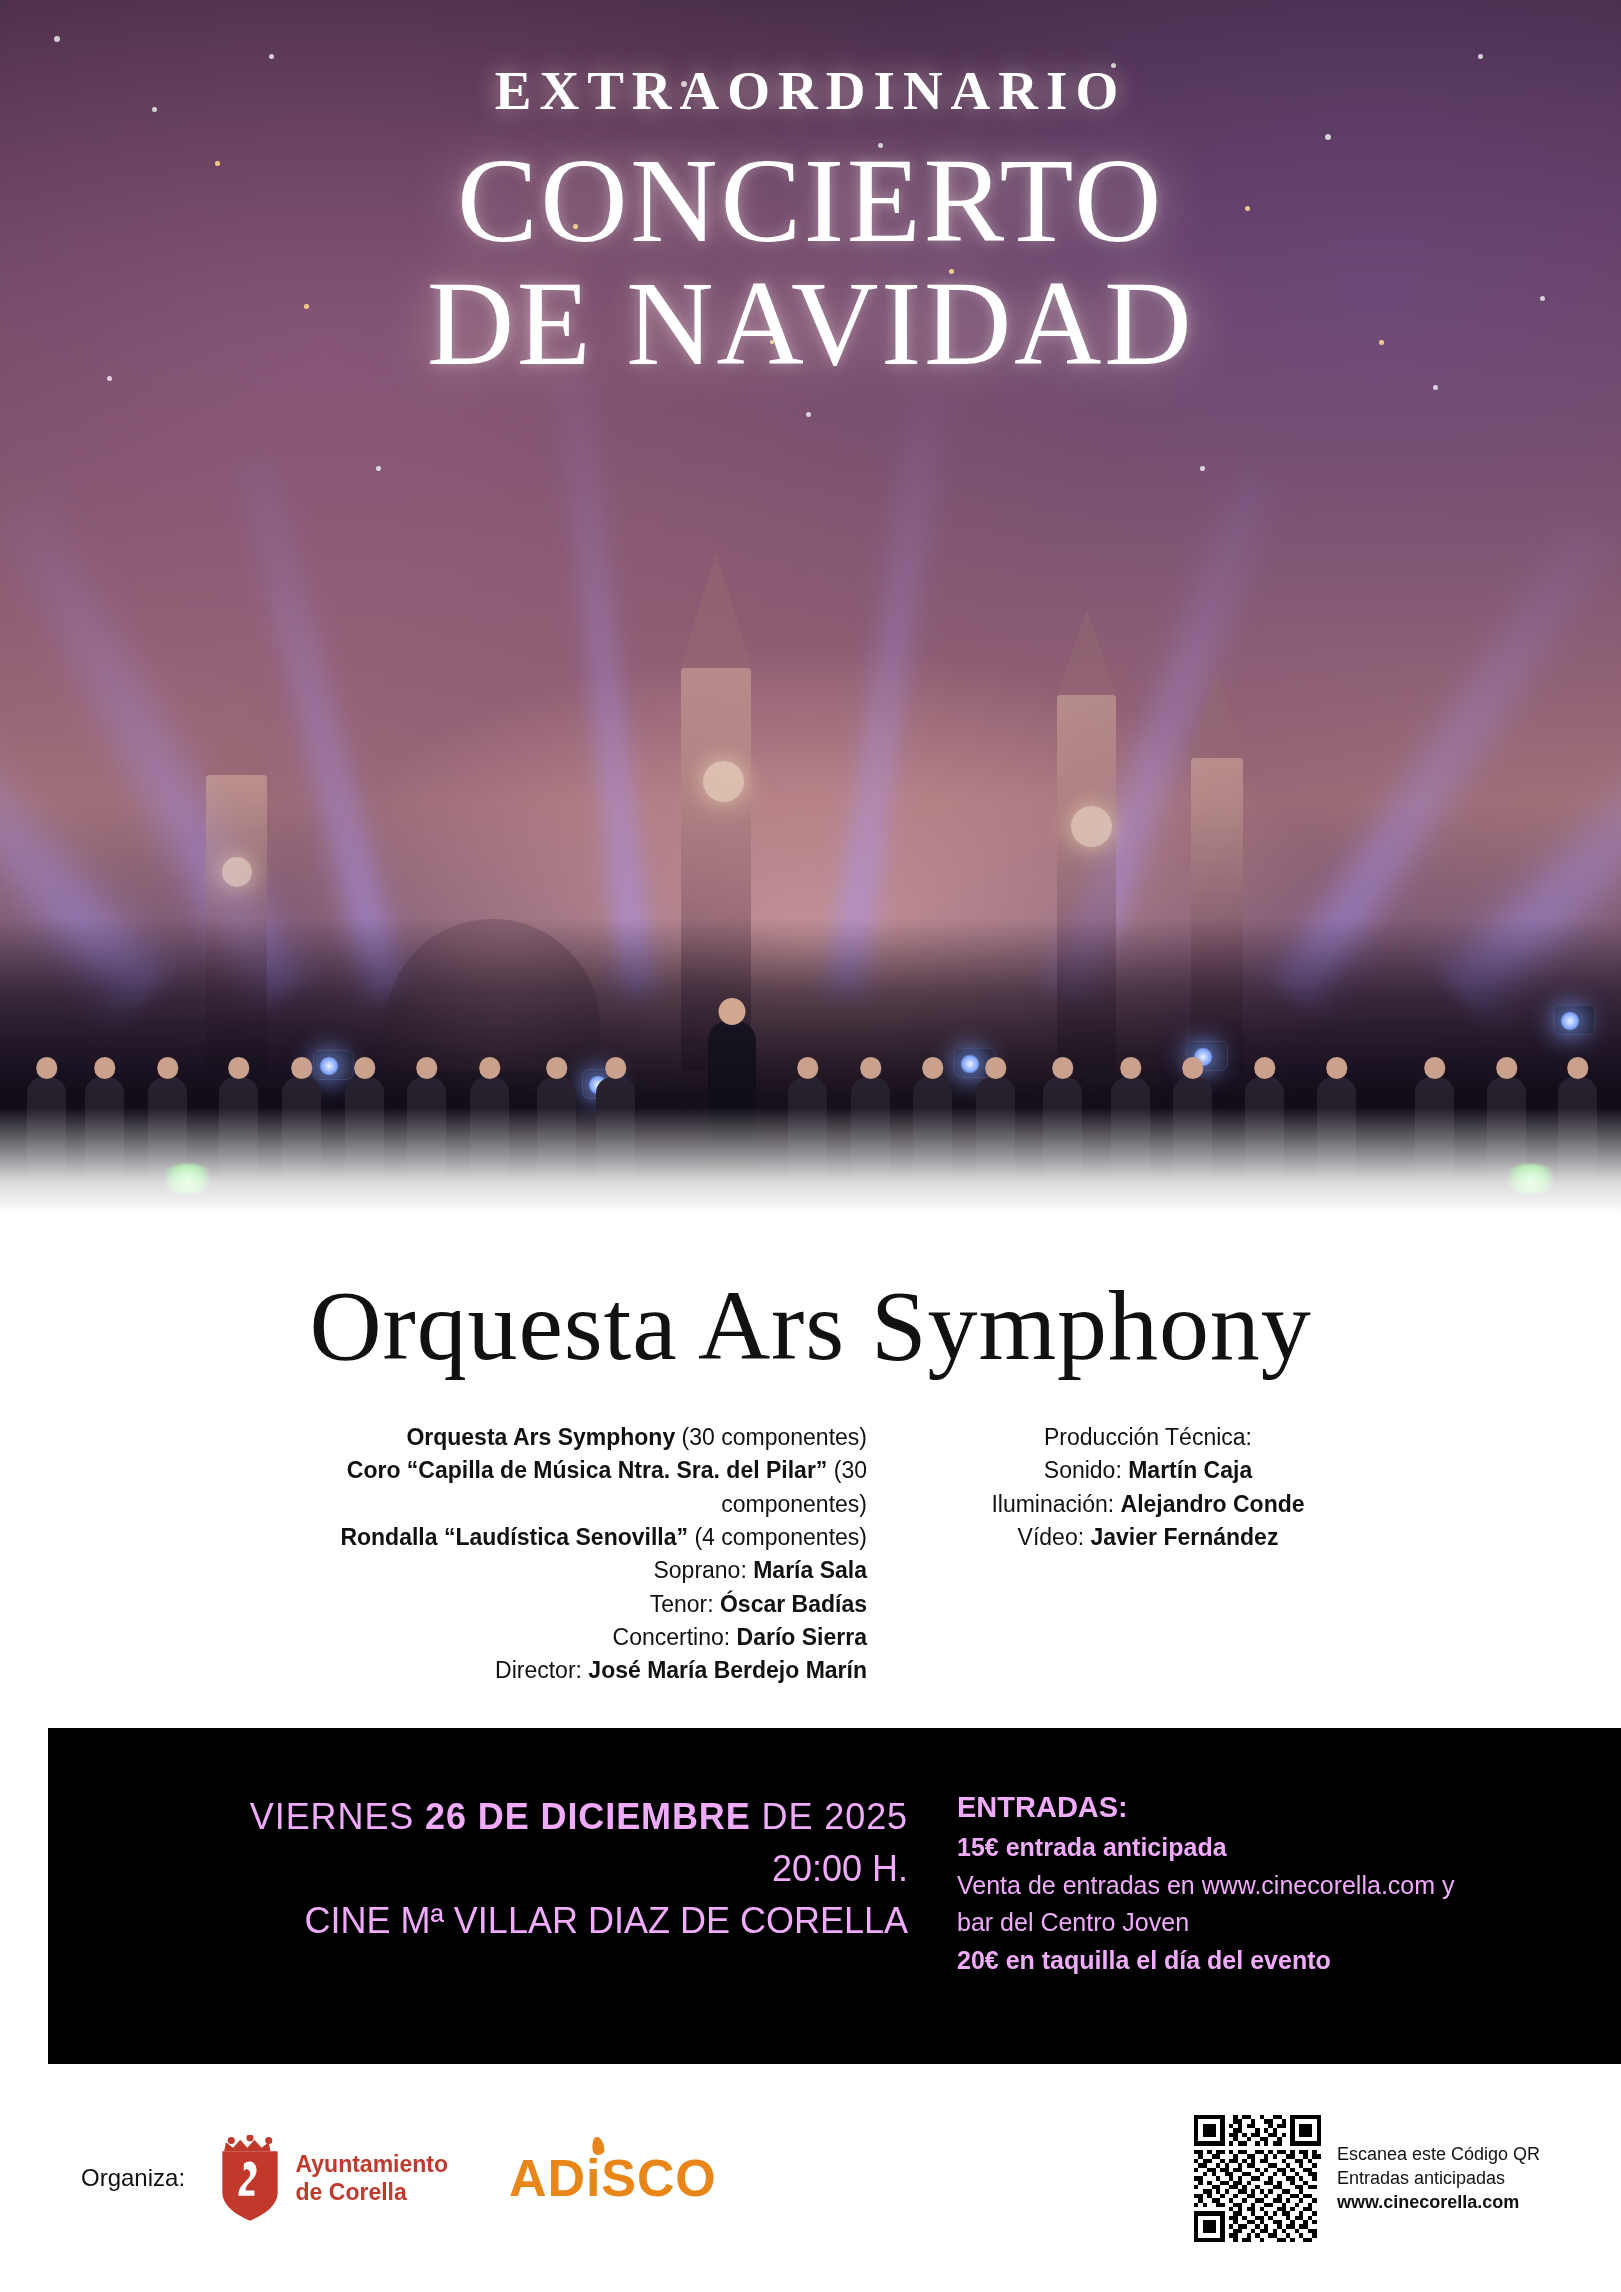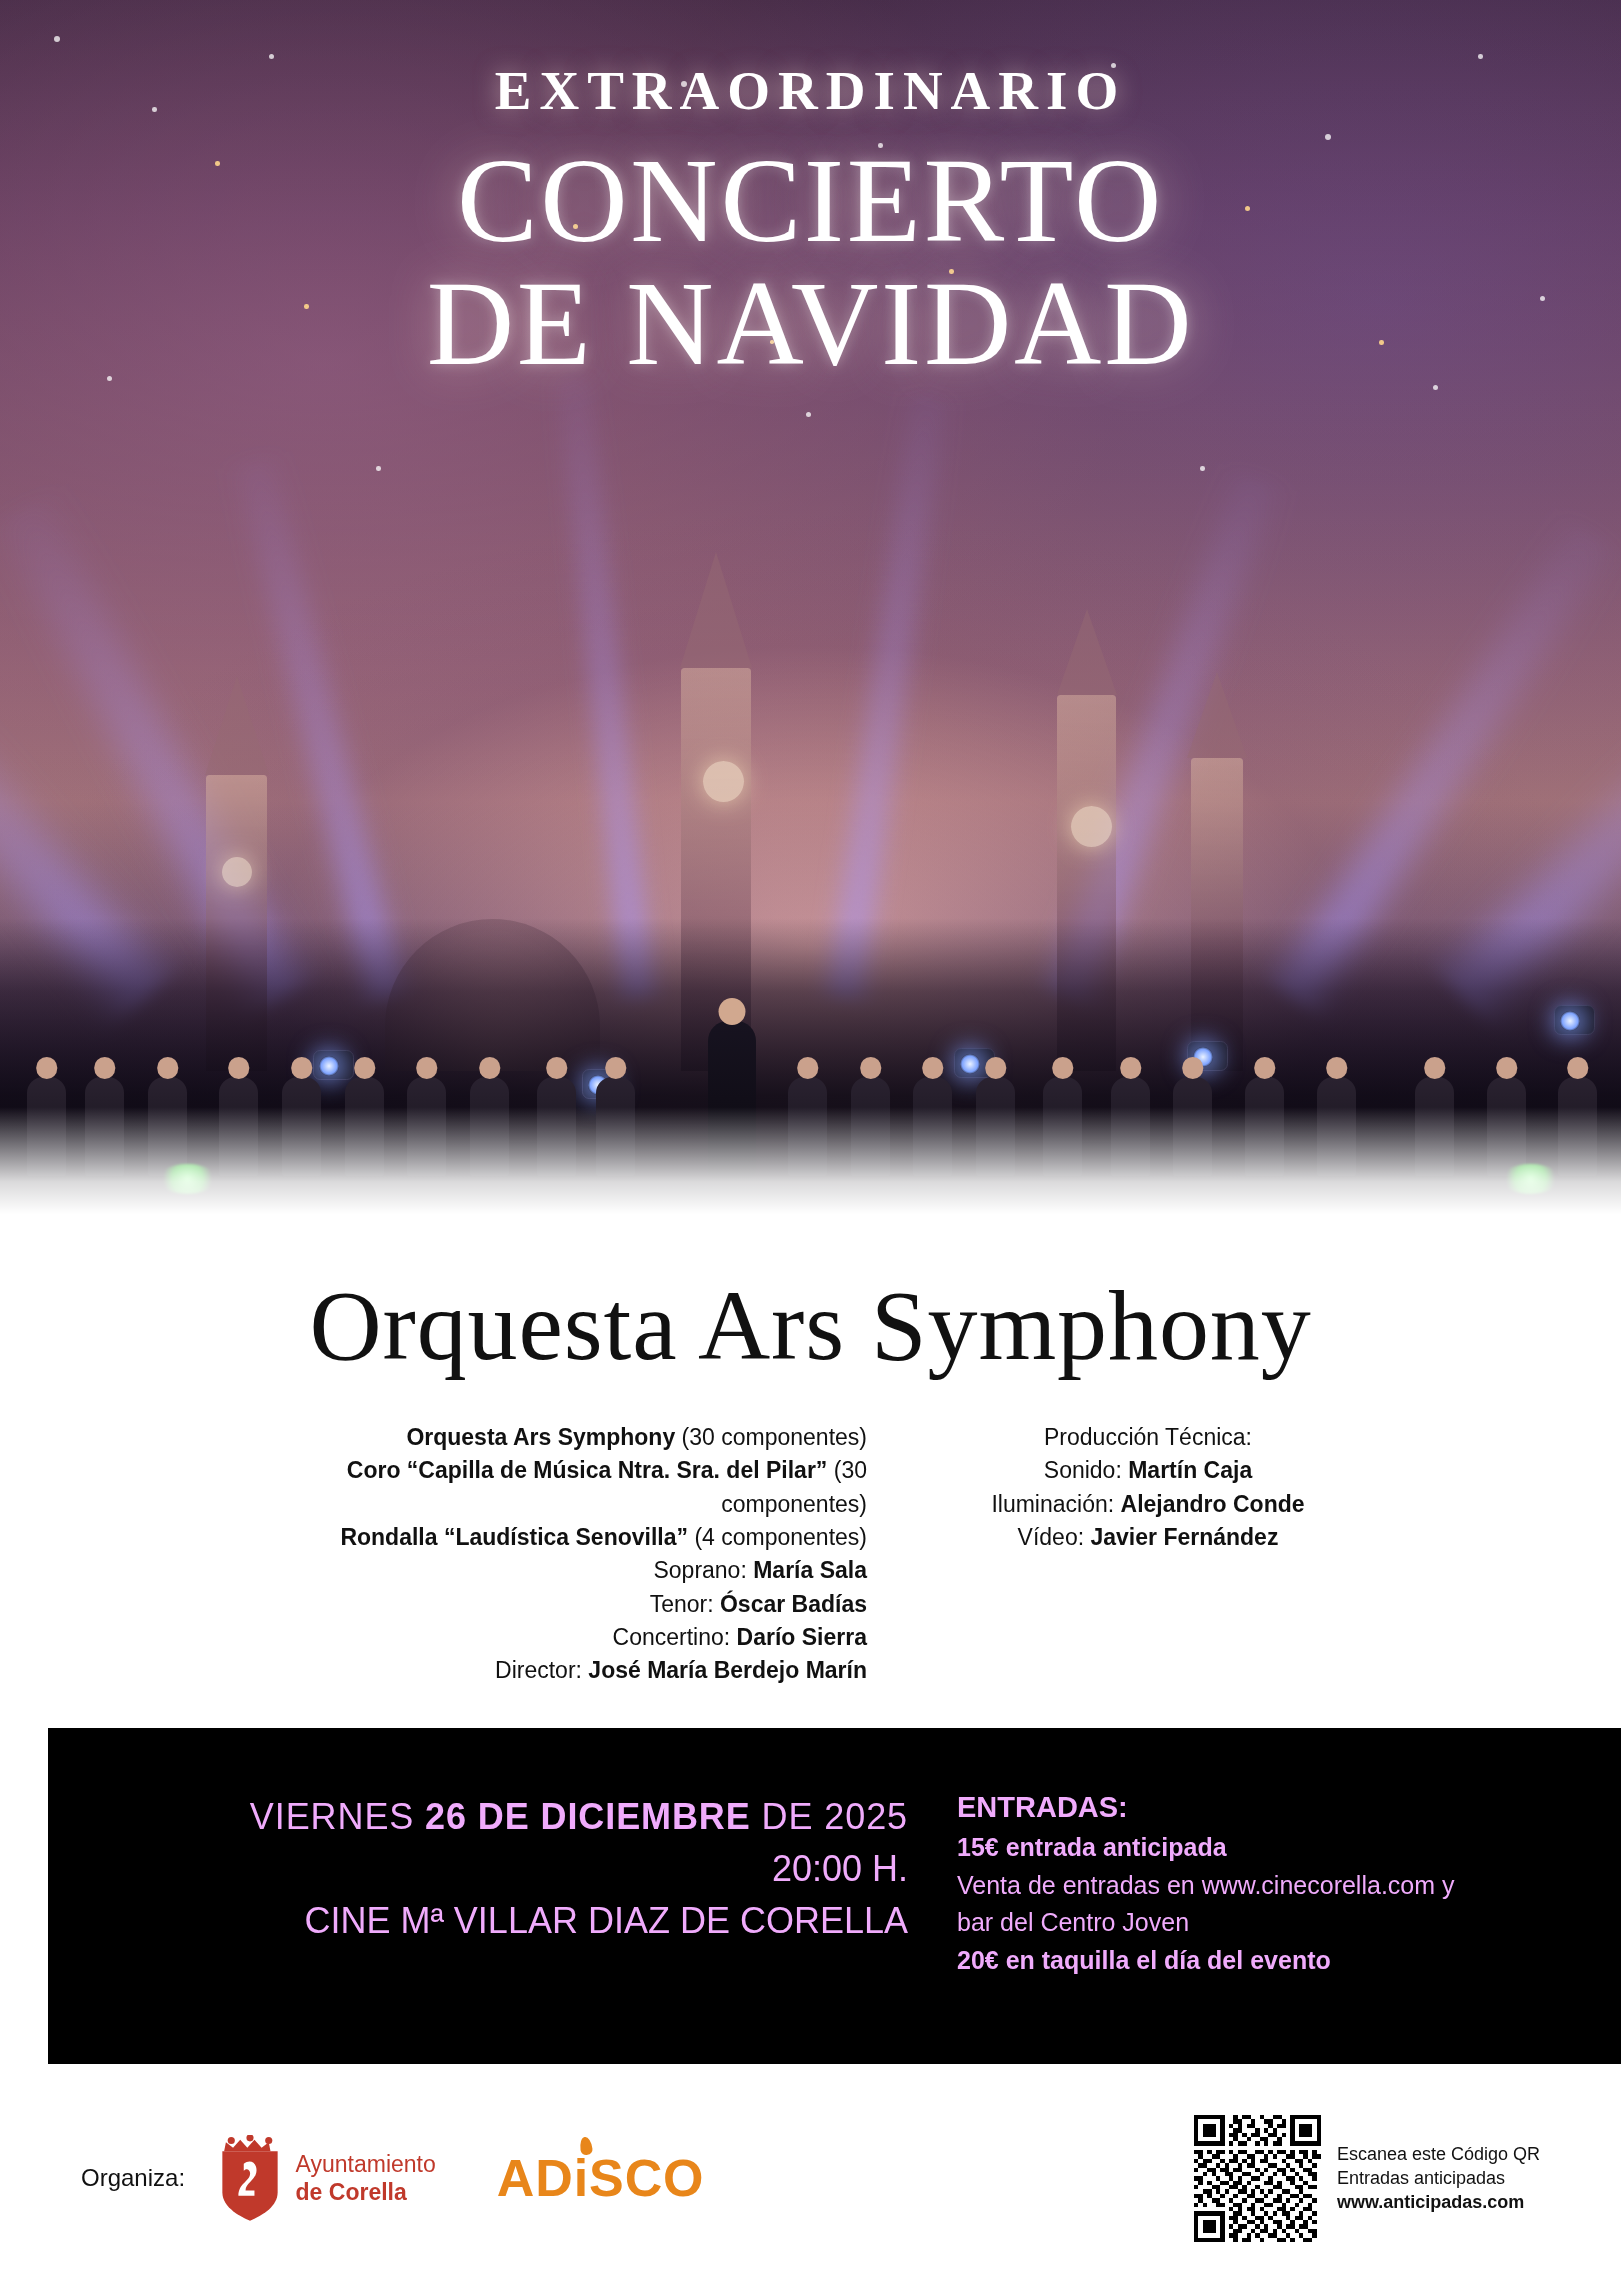--- a/index.html
+++ b/index.html
@@ -196,21 +196,21 @@
   }
   .footer-row {
     display: flex; align-items: center; height: 100%; padding: 0 81px;
   }
   .organiza { font-size: 24px; color: #111; margin-right: 32px; }
   .crest {
     width: 66px; height: 86px; margin-right: 12.5px; position: relative;
   }
   .crest svg { display: block; }
   .ayto { line-height: 1.22; }
-  .ayto .l1 { font-size: 23px; font-weight: 400; color: #c0392b; }
+  .ayto .l1 { font-size: 23px; font-weight: 700; color: #c0392b; }
   .ayto .l2 { font-size: 23px; font-weight: 700; color: #c0392b; }
   .adisco {
     margin-left: 61px;
     font-family: "Liberation Sans", sans-serif;
     font-size: 52px; font-weight: 700; color: #e8861a; letter-spacing: 0.9px;
     position: relative;
   }
   .adisco .flame {
     position: absolute; top: -10.7px; left: 83px; width: 11.6px; height: 18px;
     background: #e8861a; border-radius: 50% 50% 50% 50% / 70% 70% 30% 30%;
@@ -624,20 +624,20 @@
               <rect x="15" y="28" width="1" height="1"></rect>
                 <rect x="19" y="28" width="2" height="1"></rect>
               <rect x="22" y="28" width="1" height="1"></rect>
                 <rect x="25" y="28" width="2" height="1"></rect>
             </g>
           </svg>
         </div>
         <div class="qr-caption">
           <div>Escanea este Código QR</div>
           <div>Entradas anticipadas</div>
-          <div class="bold">www.anticipadas.com</div>
+          <div class="bold">www.cinecorella.com</div>
         </div>
       </div>
     </div>
   </div>
 
 </div>
 
 
 </body></html>

